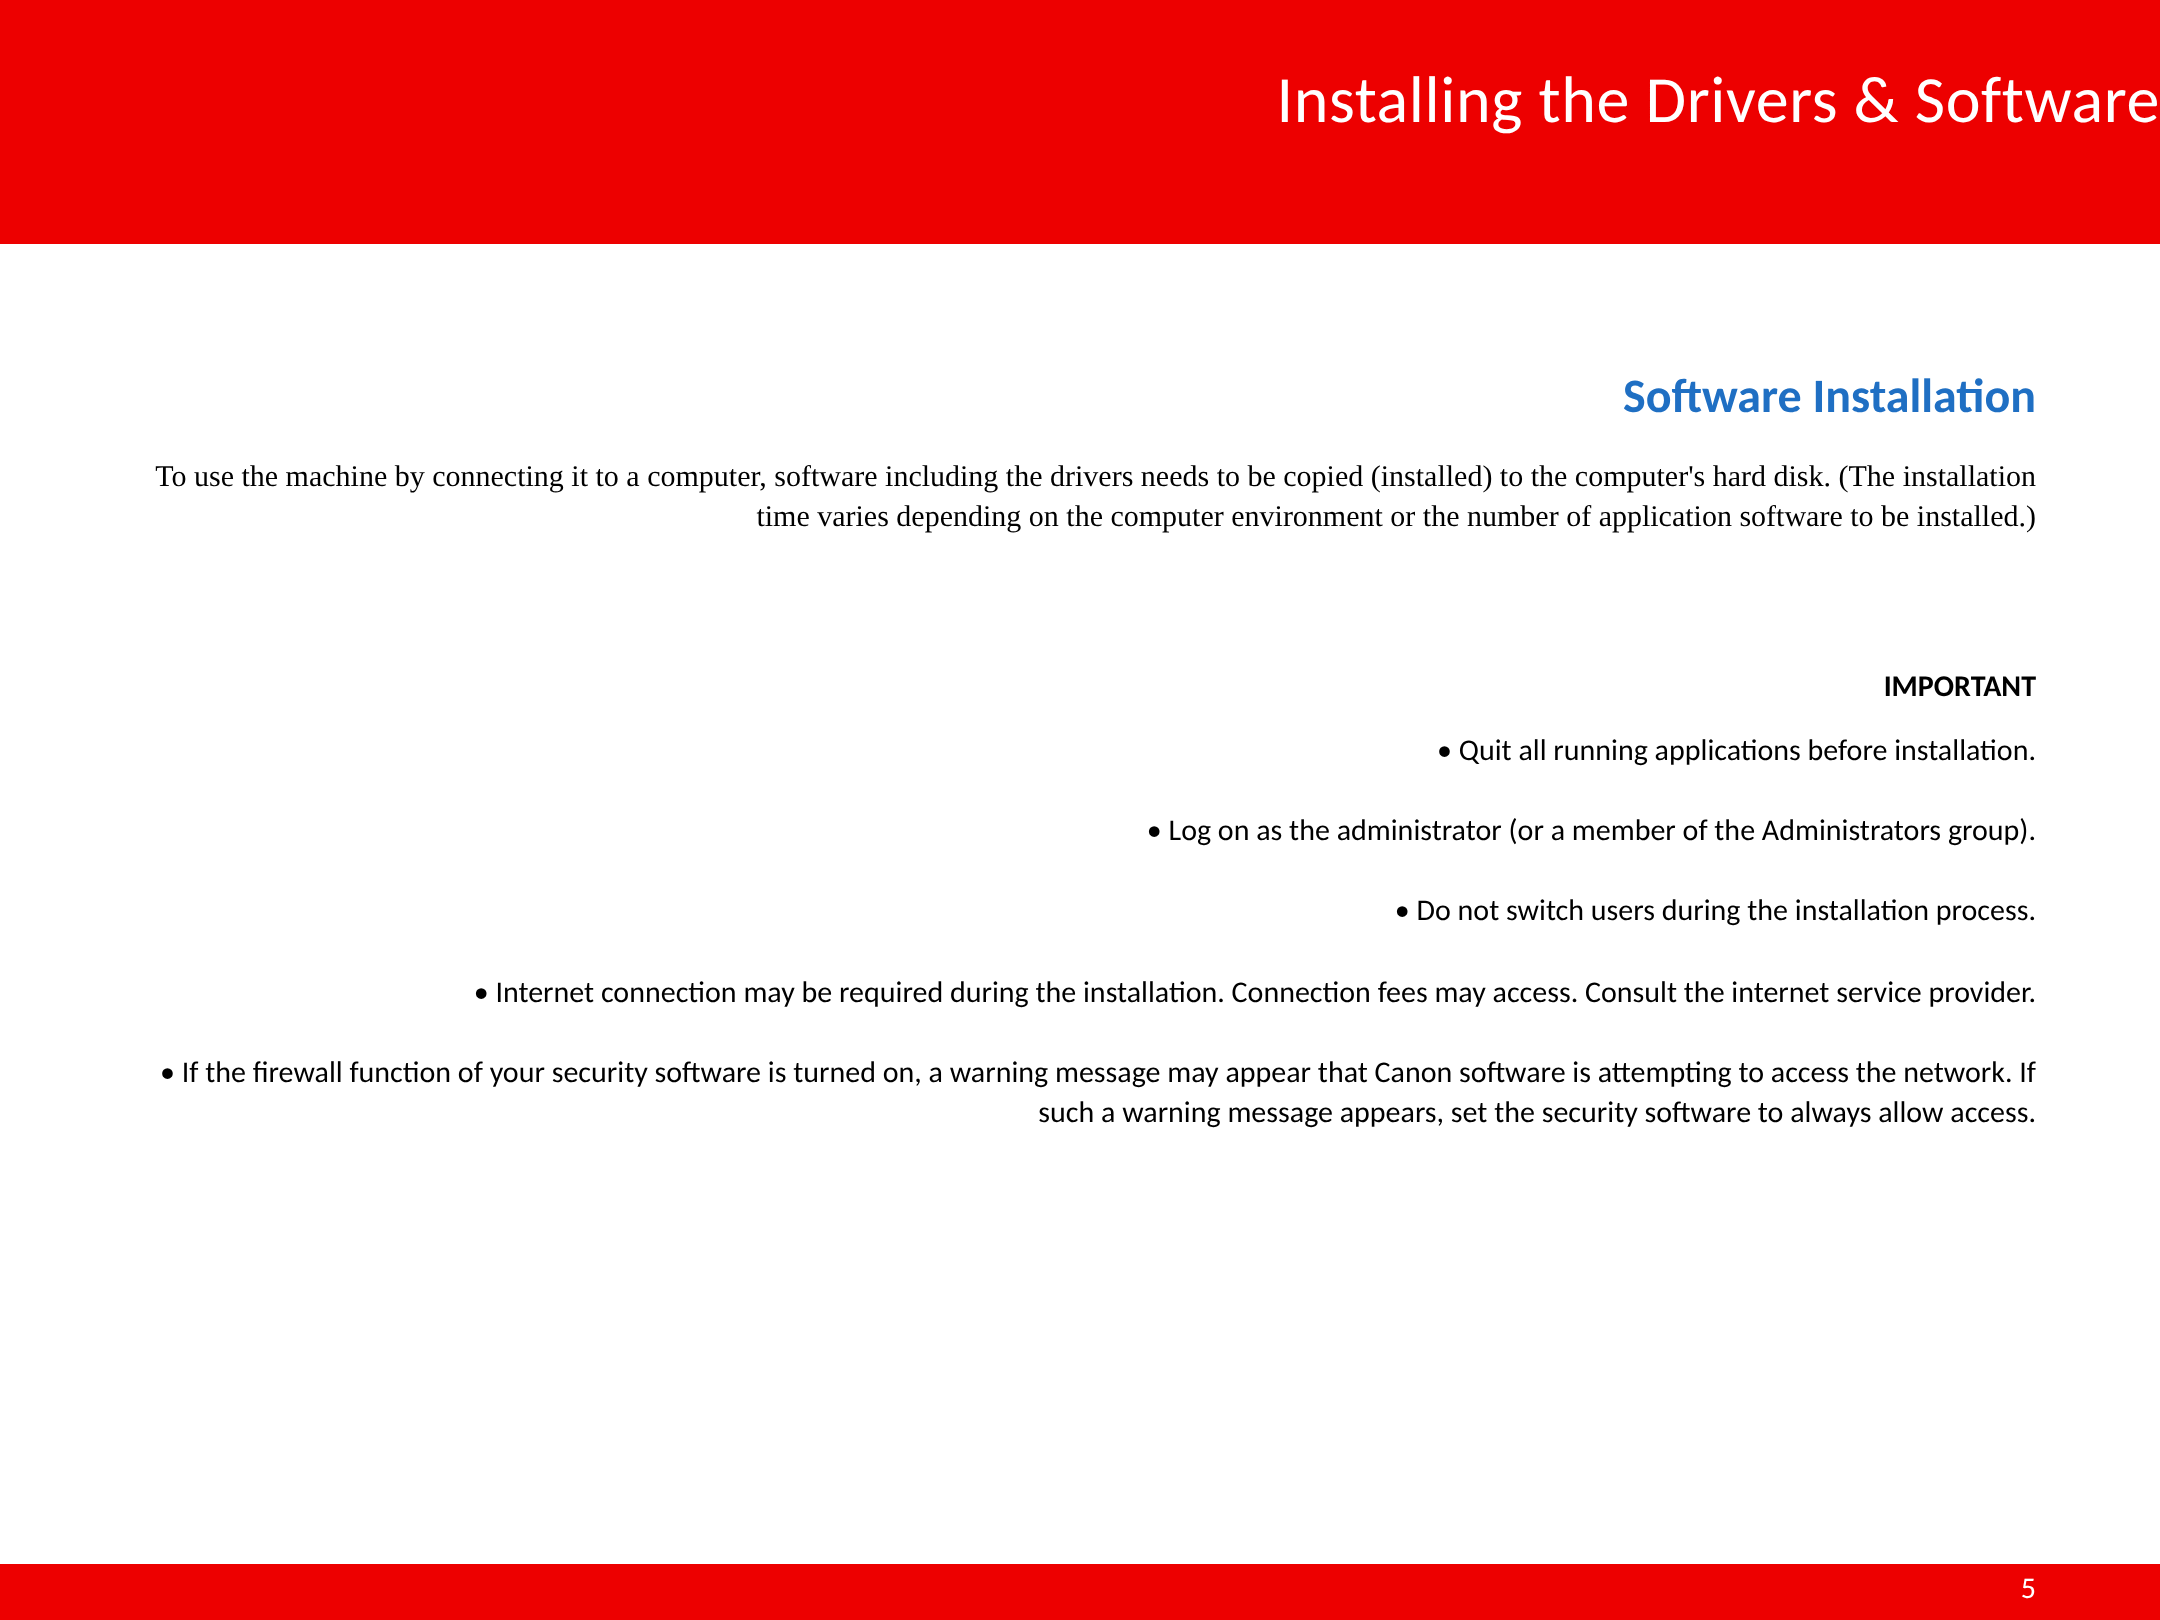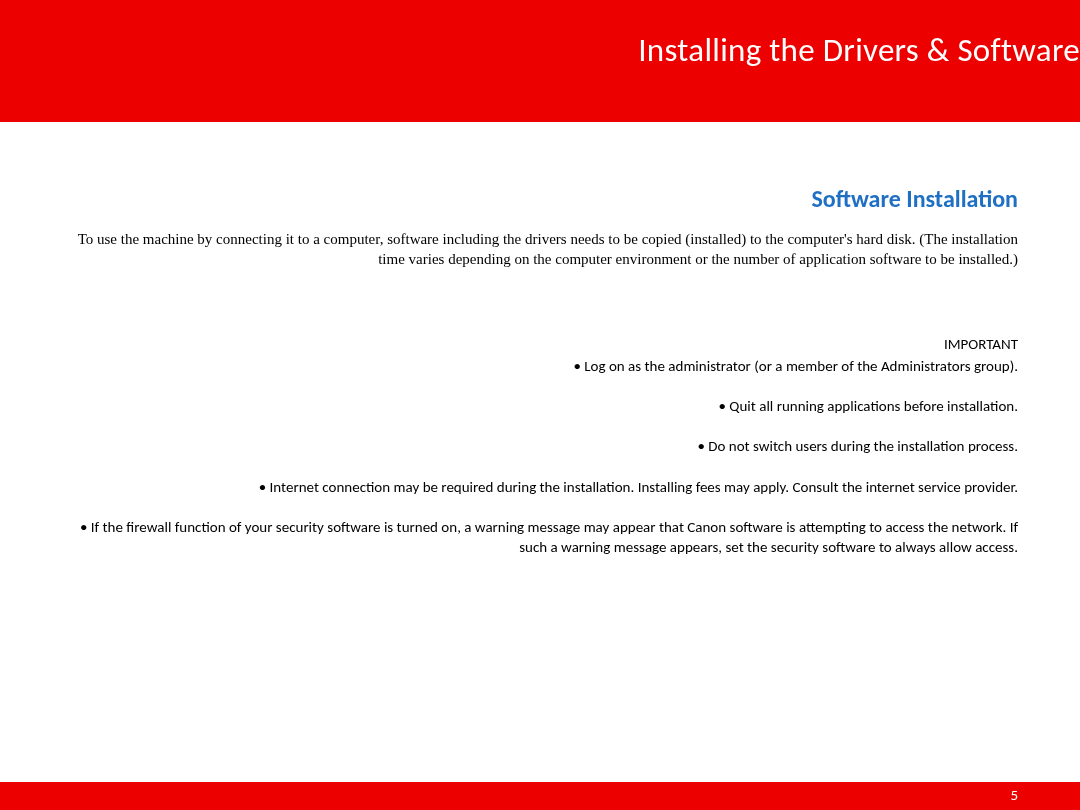--- a/index.html
+++ b/index.html
@@ -43,22 +43,22 @@
       margin-bottom: 64px;
       font-family: Liberation Serif, serif;
     }
     .important-block {
       padding-left: 14px;
       font-size: 15px;
       line-height: 1.35;
       color: #000;
     }
     .important-label {
-      font-weight: 400;
-      margin-bottom: 2px;
+      font-weight: 700;
+      margin-bottom: 12px;
     }
     .bullet-item {
       margin-bottom: 20px;
     }
     .bullet-item:last-child {
       margin-bottom: 0;
     }
     .footer-band {
       position: absolute;
       bottom: 0;
@@ -81,23 +81,23 @@
 <div class="header-band">
   <div class="header-title">Installing  the Drivers &amp; Software</div>
 </div>
 
 <div class="content">
   <div class="section-heading">Software Installation</div>
   <div class="intro-para">To use the machine by connecting it to a computer, software including the drivers needs to be copied (installed) to the computer's hard disk. (The installation time varies depending on the computer environment or the number of application software to be installed.)</div>
 
   <div class="important-block">
     <div class="important-label">IMPORTANT</div>
+    <div class="bullet-item">• Quit all running applications before installation.</div>
     <div class="bullet-item">• Log on as the administrator (or a member of the Administrators group).</div>
-    <div class="bullet-item">• Quit all running applications before installation.</div>
     <div class="bullet-item">• Do not switch users during the installation process.</div>
-    <div class="bullet-item">• Internet connection may be required during the installation. Installing fees may apply. Consult the internet service provider.</div>
+    <div class="bullet-item">• Internet connection may be required during the installation. Connection fees may access. Consult the internet service provider.</div>
     <div class="bullet-item">• If the firewall function of your security software is turned on, a warning message may appear that Canon software is attempting to access the network. If such a warning message appears, set the security software to always allow access.</div>
   </div>
 </div>
 
 <div class="footer-band">
   <span class="page-number">5</span>
 </div>
 
 </body></html>

